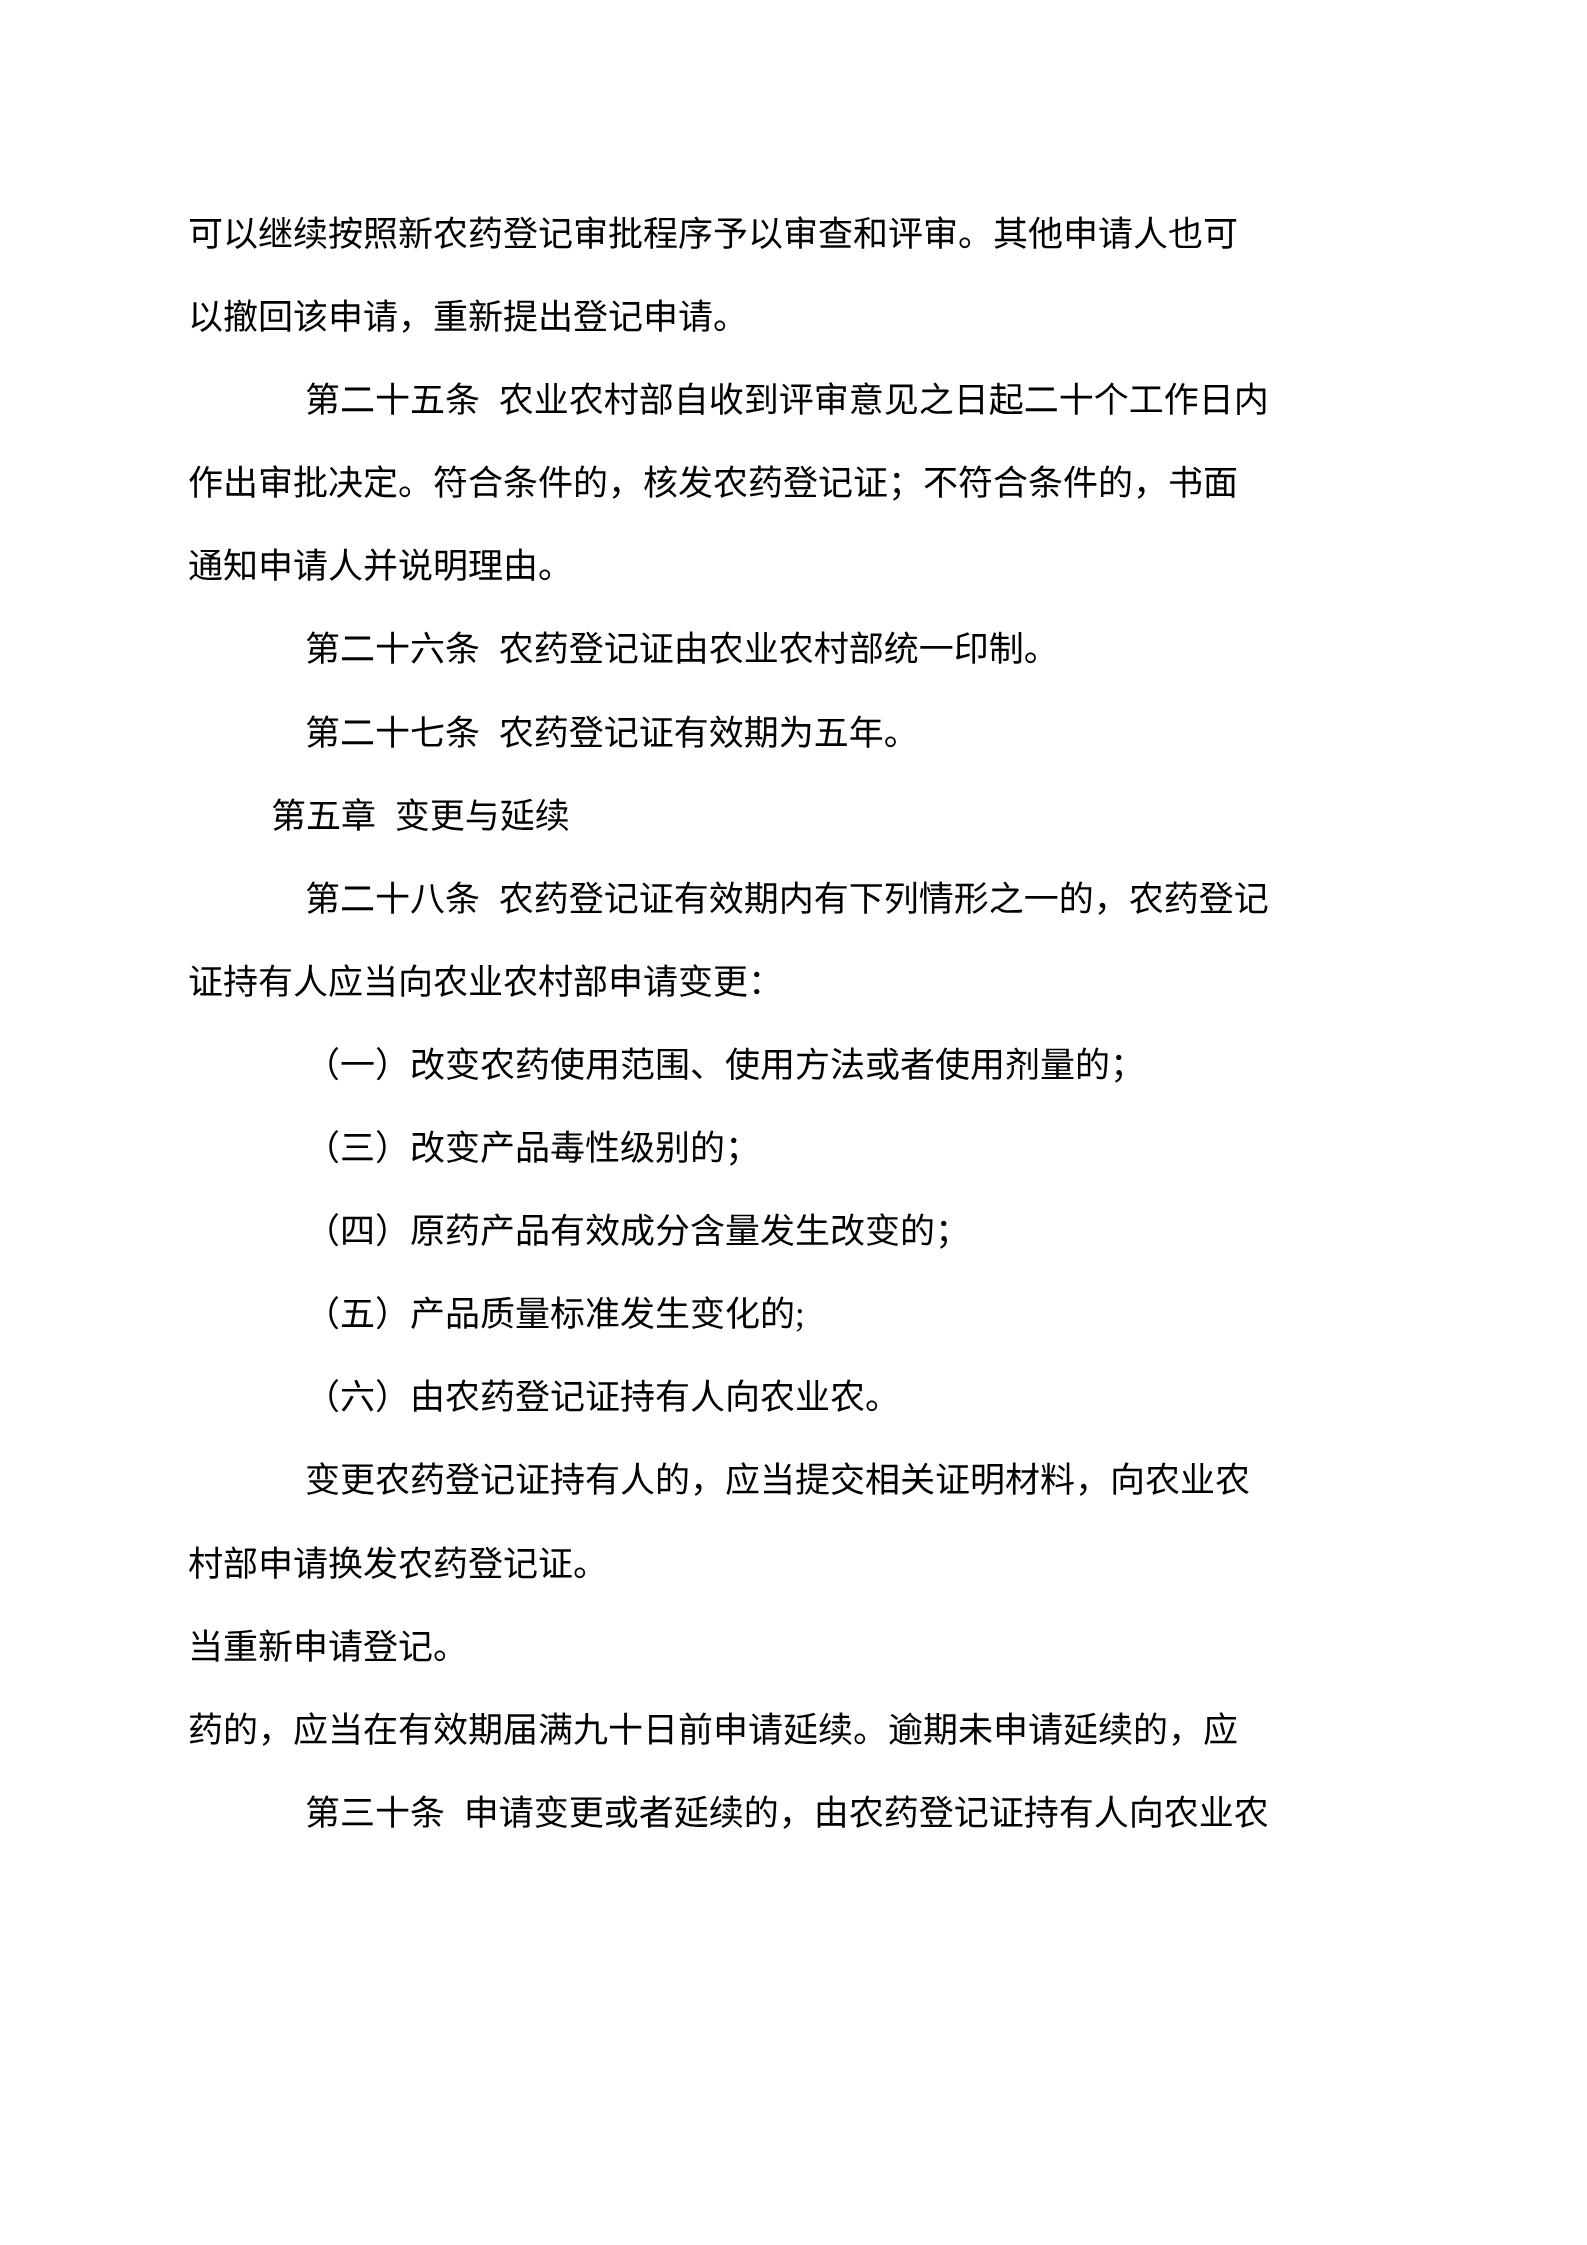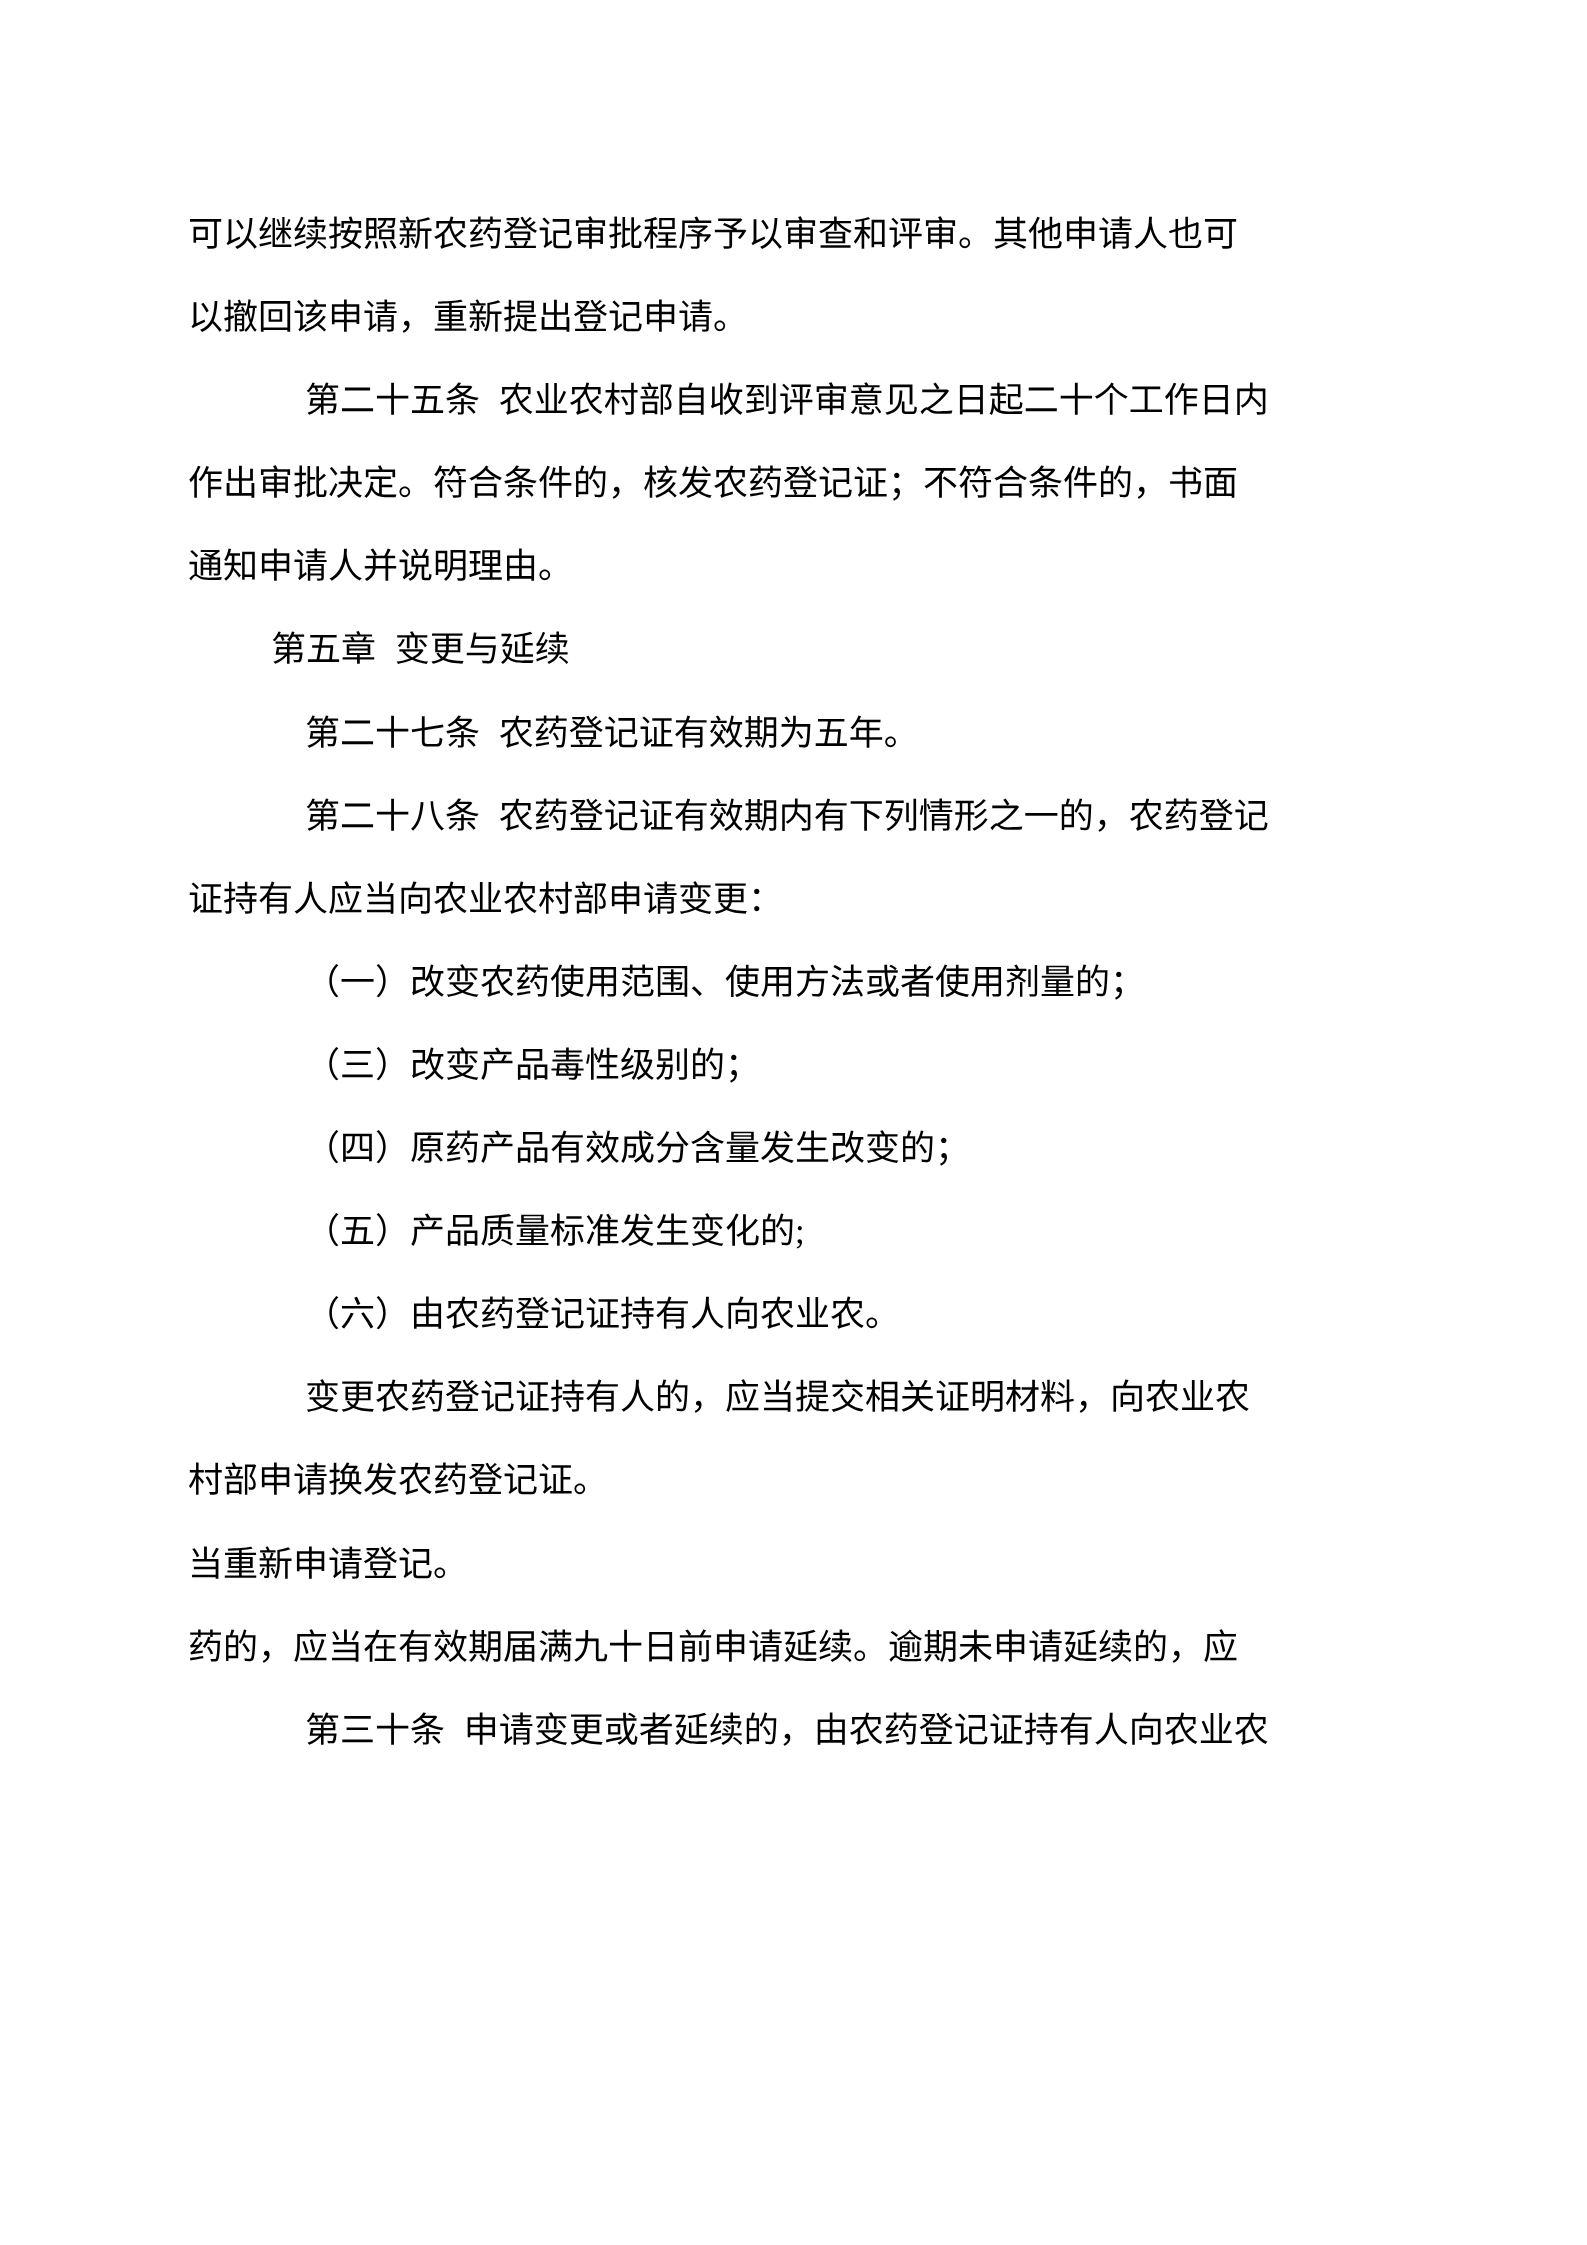--- a/index.html
+++ b/index.html
@@ -36,22 +36,23 @@
 </head>
 <body>
 
 <div class="page">
   <div class="textblock">
     <div class="line">可以继续按照新农药登记审批程序予以审查和评审。其他申请人也可</div>
     <div class="line">以撤回该申请，重新提出登记申请。</div>
     <div class="line ind-para">第二十五条 农业农村部自收到评审意见之日起二十个工作日内</div>
     <div class="line">作出审批决定。符合条件的，核发农药登记证；不符合条件的，书面</div>
     <div class="line">通知申请人并说明理由。</div>
+    <div class="line ind-para">第二十六条 农药登记证由农业农村部统一印制。</div>
+    <div class="line ind-para">第二十七条 农药登记证有效期为五年。</div>
     <div class="line ind-chapter">第五章 变更与延续</div>
-    <div class="line ind-para">第二十七条 农药登记证有效期为五年。</div>
     <div class="line ind-para">第二十八条 农药登记证有效期内有下列情形之一的，农药登记</div>
     <div class="line">证持有人应当向农业农村部申请变更：</div>
     <div class="line ind-para">（一）改变农药使用范围、使用方法或者使用剂量的；</div>
     <div class="line ind-para">（三）改变产品毒性级别的；</div>
     <div class="line ind-para">（四）原药产品有效成分含量发生改变的；</div>
     <div class="line ind-para">（五）产品质量标准发生变化的;</div>
     <div class="line ind-para">（六）由农药登记证持有人向农业农。</div>
     <div class="line ind-para">变更农药登记证持有人的，应当提交相关证明材料，向农业农</div>
     <div class="line">村部申请换发农药登记证。</div>
     <div class="line">当重新申请登记。</div>

